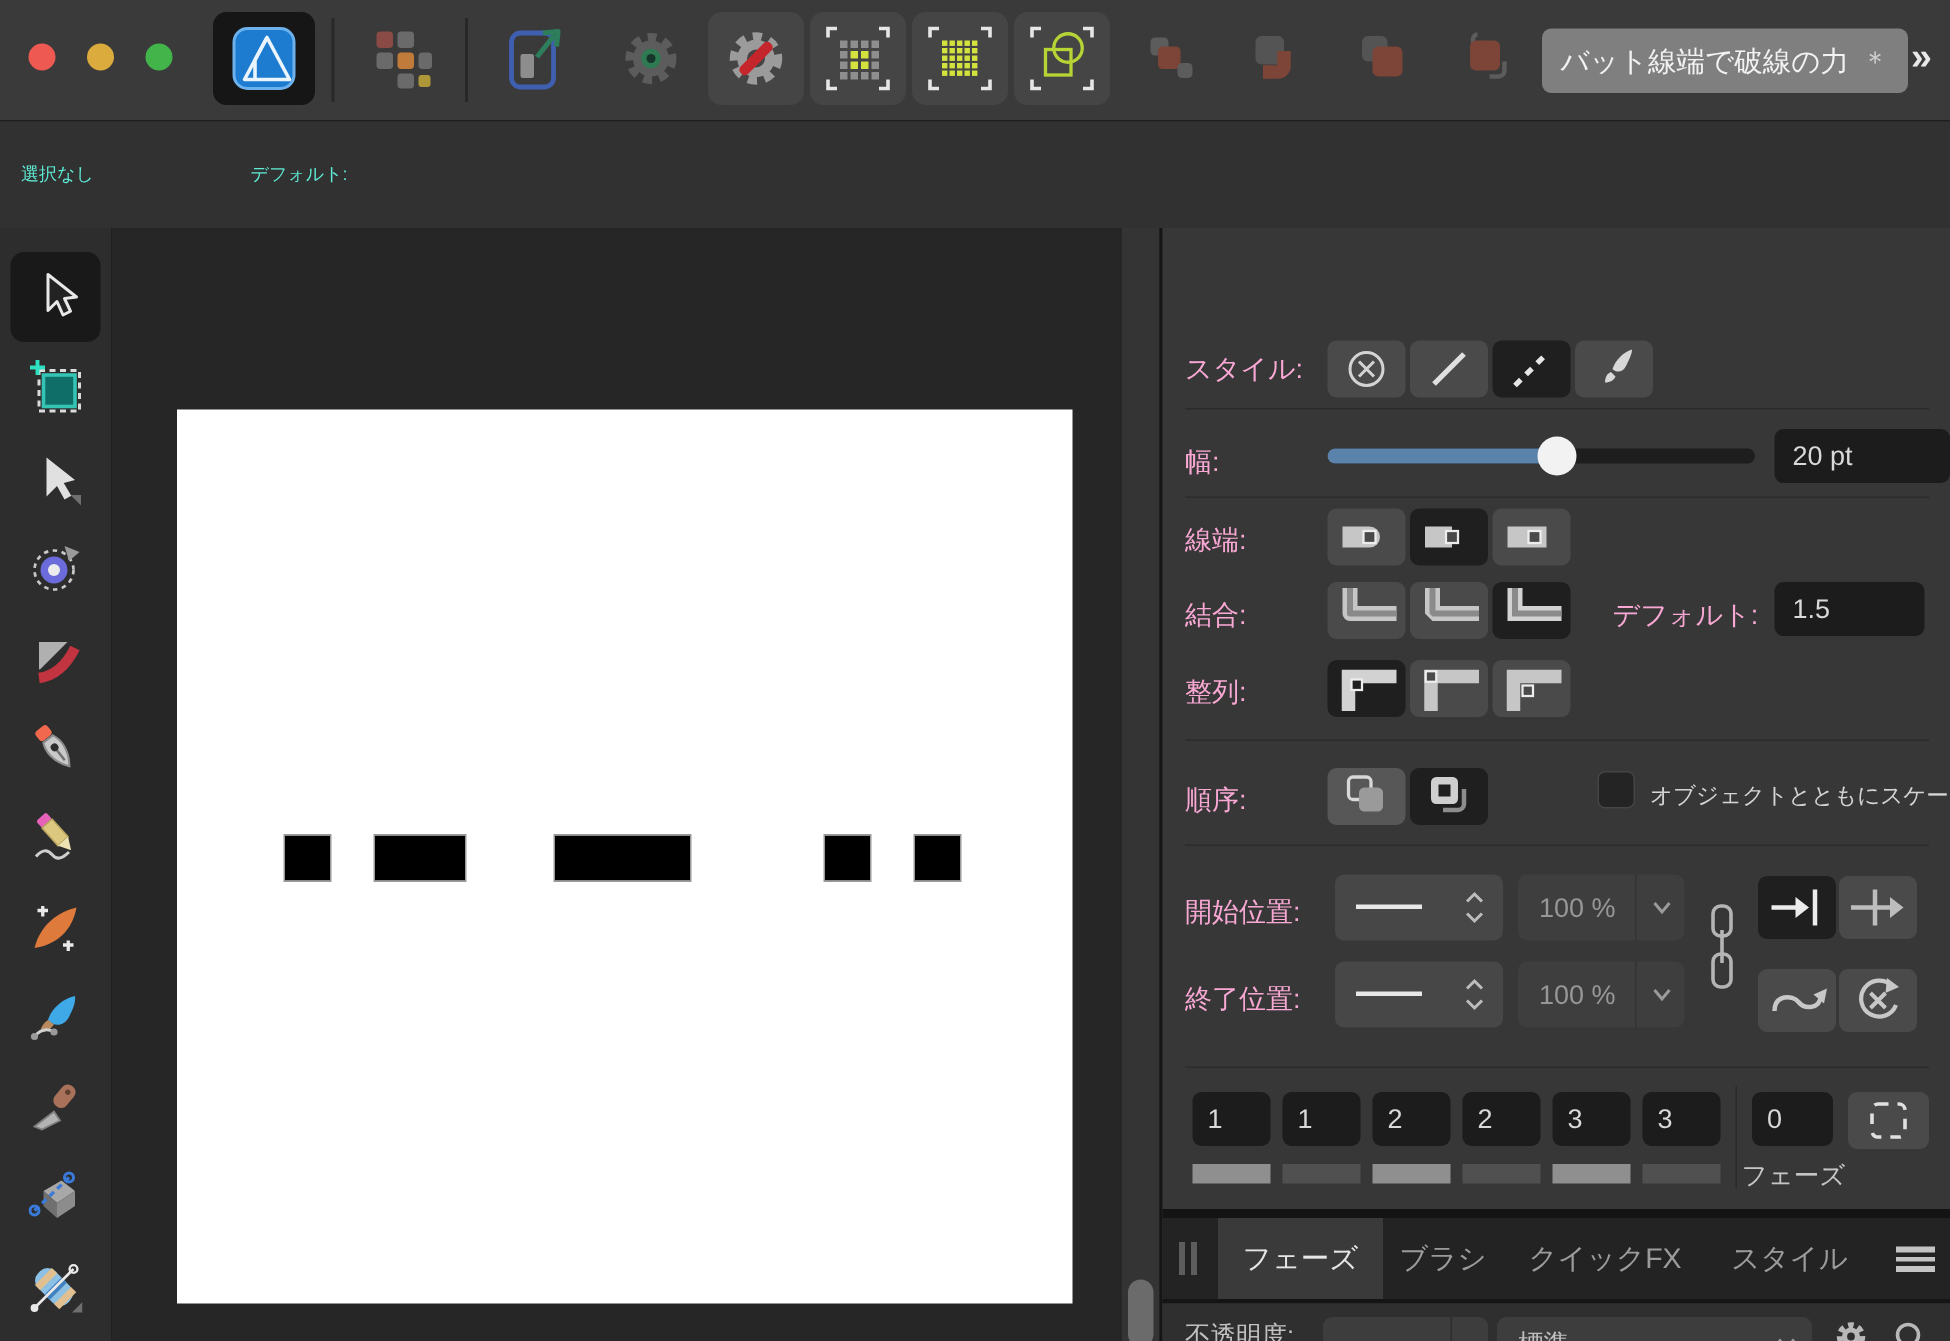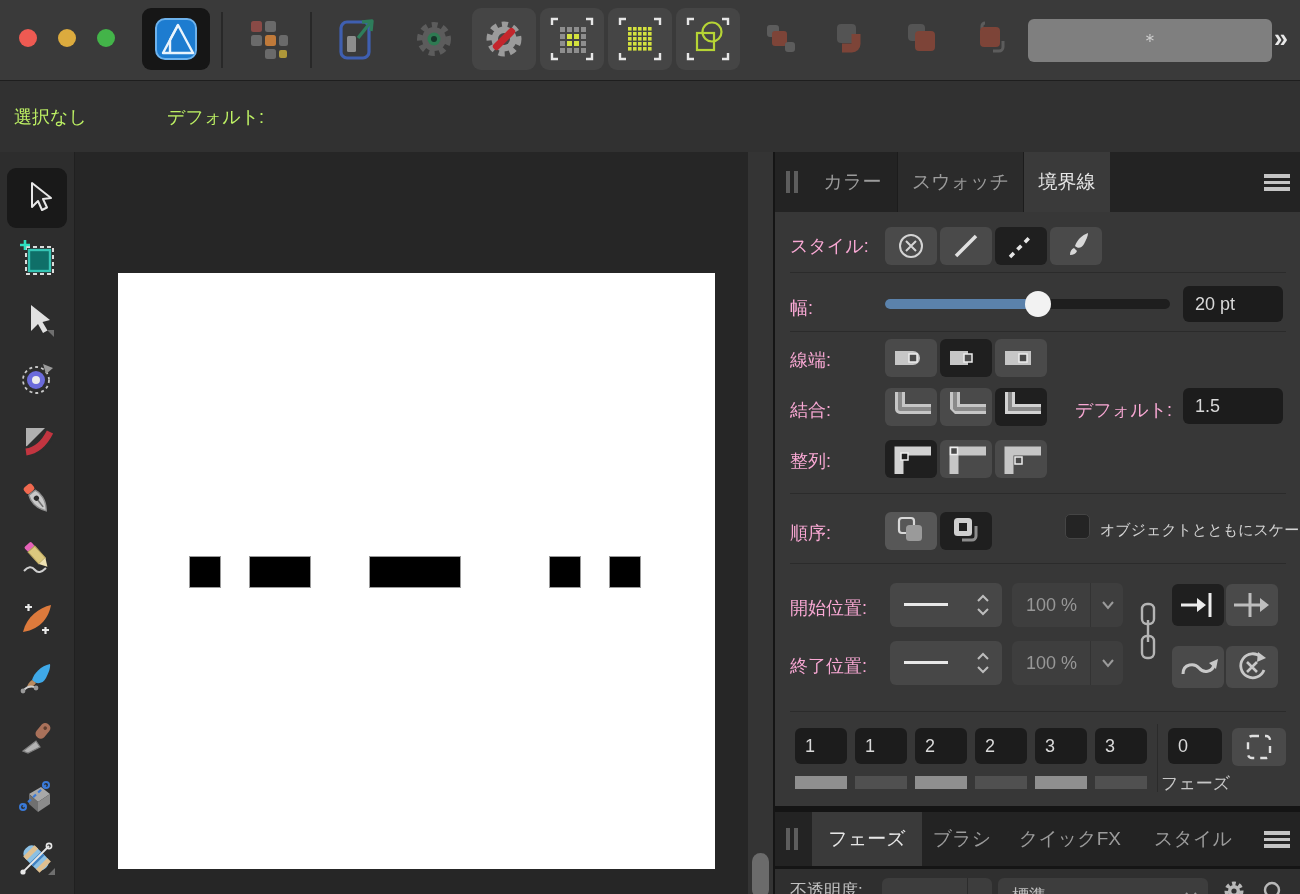--- a/index.html
+++ b/index.html
@@ -12,21 +12,21 @@
   .light{position:absolute;top:29px;width:18px;height:18px;border-radius:50%;}
   .vsep{position:absolute;width:2px;background:#282828;}
   .tbtn{position:absolute;top:8px;height:62px;border-radius:9px;display:flex;align-items:center;justify-content:center;}
   .tbtn.hl{background:#454545;}
   .title-pill{position:absolute;left:1028px;top:19px;width:244px;height:43px;background:#7f7f7f;border-radius:6px;
       display:flex;align-items:center;justify-content:center;gap:8px;font-size:19px;color:#f2f2f2;white-space:nowrap;overflow:hidden;}
   .title-pill .star{color:#cfcfcf;}
   .overflow-chevrons{position:absolute;left:1274px;top:24px;font-size:25px;color:#e8e8e8;font-weight:bold;}
   
   .ctxbar{position:absolute;left:0;top:81px;width:1300px;height:71px;background:#313131;border-bottom:1px solid #1a1a1a;}
-  .ctxlbl{position:absolute;top:0;height:71px;display:flex;align-items:center;color:#bef264;font-size:18px;white-space:nowrap;}
+  .ctxlbl{position:absolute;top:0;height:71px;display:flex;align-items:center;color:#5eead4;font-size:12px;white-space:nowrap;}
   .checkbox{position:absolute;top:103px;width:27px;height:27px;background:#1f1f1f;border:1px solid #4a4a4a;border-radius:5px;
       display:flex;align-items:center;justify-content:center;box-sizing:border-box;}
   .dropdown{position:absolute;background:#444;border-radius:6px;display:flex;align-items:center;color:#dadada;font-size:18px;box-sizing:border-box;}
   .cbtn{position:absolute;top:101px;height:42px;background:#444;border-radius:6px;display:flex;align-items:center;justify-content:center;color:#dadada;font-size:18px;}
   
   .toolcol{position:absolute;left:0;top:152px;width:75px;height:742px;background:#2d2d2d;border-right:1px solid #202020;box-sizing:border-box;}
   .tool{position:absolute;left:18px;width:38px;height:38px;display:flex;align-items:center;justify-content:center;}
   .toolsel{position:absolute;left:7px;top:16px;width:60px;height:60px;background:#191919;border-radius:9px;}
   
   .canvas{position:absolute;left:75px;top:152px;width:673px;height:742px;background:#262626;}
@@ -218,20 +218,21 @@
     </div>
     <div class="tbtn" style="left:969px;width:44px;">
       <svg width="38" height="38" viewBox="0 0 38 38">
         <path d="M10,9 v-3 a3,3 0 0 1 3,-3" fill="none" stroke="#5c5c5c" stroke-width="3"></path>
         <path d="M31,21 v6 a4,4 0 0 1 -4,4 h-6" fill="none" stroke="#5c5c5c" stroke-width="3"></path>
         <rect x="8" y="7" width="20" height="20" rx="4" fill="#7d4438"></rect>
       </svg>
     </div>
 
     <div class="title-pill">
+      <span>バット線端で破線の力</span>
       <span class="star">＊</span>
     </div>
     <div class="overflow-chevrons">»</div>
   </div>
 
   <div class="ctxbar">
     <div class="ctxlbl" style="left:14px;">選択なし</div>
     <div class="vsep" style="left:110px;top:95px;height:45px;"></div>
     <div class="checkbox" style="left:130px;">
       <svg width="19" height="19" viewBox="0 0 19 19">
@@ -365,34 +366,20 @@
       <div class="dash" style="left:492px;width:30px;"></div>
     </div>
   </div>
   <div class="vscroll">
     <div class="vthumb"></div>
   </div>
   <div class="rpanel-border"></div>
 
   <div class="rpanel">
 
-    <div class="tabbar" style="top:0;">
-      <div class="handle-bars">
-          <div style="left:0;"></div>
-          <div style="left:8px;"></div>
-        </div>
-      <div class="tab" style="left:33px;width:89px;">カラー</div>
-      <div class="tab" style="left:122px;width:127px;background:#2b2b2b;border-left:1px solid #1c1c1c;border-right:1px solid #1c1c1c;">スウォッチ</div>
-      <div class="tab active" style="left:249px;width:86px;">境界線</div>
-      <div class="burger">
-          <div style="top:0;"></div>
-          <div style="top:6.5px;"></div>
-          <div style="top:13px;"></div>
-        </div>
-    </div>
 
     <div class="plbl" style="left:15px;top:82px;">スタイル:</div>
     <div class="pbtn" style="left:110px;top:75px;">
       <svg width="36" height="30" viewBox="0 0 36 30">
         <circle cx="18" cy="15" r="11" fill="none" stroke="#d4d4d4" stroke-width="2"></circle>
         <path d="M13,10 l10,10 M23,10 l-10,10" stroke="#d4d4d4" stroke-width="2"></path>
       </svg>
     </div>
     <div class="pbtn" style="left:165px;top:75px;">
       <svg width="36" height="30" viewBox="0 0 36 30">
@@ -409,21 +396,21 @@
         <path d="M30,2 C24,4 19,9 17,15 C20,18 24,17 26,13 C28,9 30,5 30,2 Z" fill="#d8d8d8"></path>
         <path d="M16,17 c-2.5,1 -4,3.5 -4,7 3.5,0 6,-1.5 7,-4 Z" fill="#d8d8d8"></path>
       </svg>
     </div>
     <div class="hdiv" style="top:120px;"></div>
 
     <div class="plbl" style="left:15px;top:144px;">幅:</div>
     <div class="abs" style="left:110px;top:147px;width:285px;height:10px;background:#1e1e1e;border-radius:5px;"></div>
     <div class="abs" style="left:110px;top:147px;width:153px;height:10px;background:#5b82ab;border-radius:5px;"></div>
     <div class="abs" style="left:250px;top:139px;width:26px;height:26px;background:#f2f2f2;border-radius:50%;"></div>
-    <div class="field" style="left:408px;top:134px;width:100px;">20 pt</div>
+    <div class="field" style="left:408px;top:134px;width:117px;">20 pt</div>
     <div class="hdiv" style="top:179px;"></div>
 
     <div class="plbl" style="left:15px;top:196px;">線端:</div>
     <div class="pbtn" style="left:110px;top:187px;">
       <svg width="44" height="32" viewBox="0 0 44 32">
         <path d="M6,9 h18 a7,7 0 0 1 0,14 h-18 z" fill="#c6c6c6"></path>
         <rect x="20" y="12" width="8" height="8" fill="#4a4a4a" stroke="#ededed" stroke-width="1.5"></rect>
       </svg>
     </div>
     <div class="pbtn active" style="left:165px;top:187px;">

